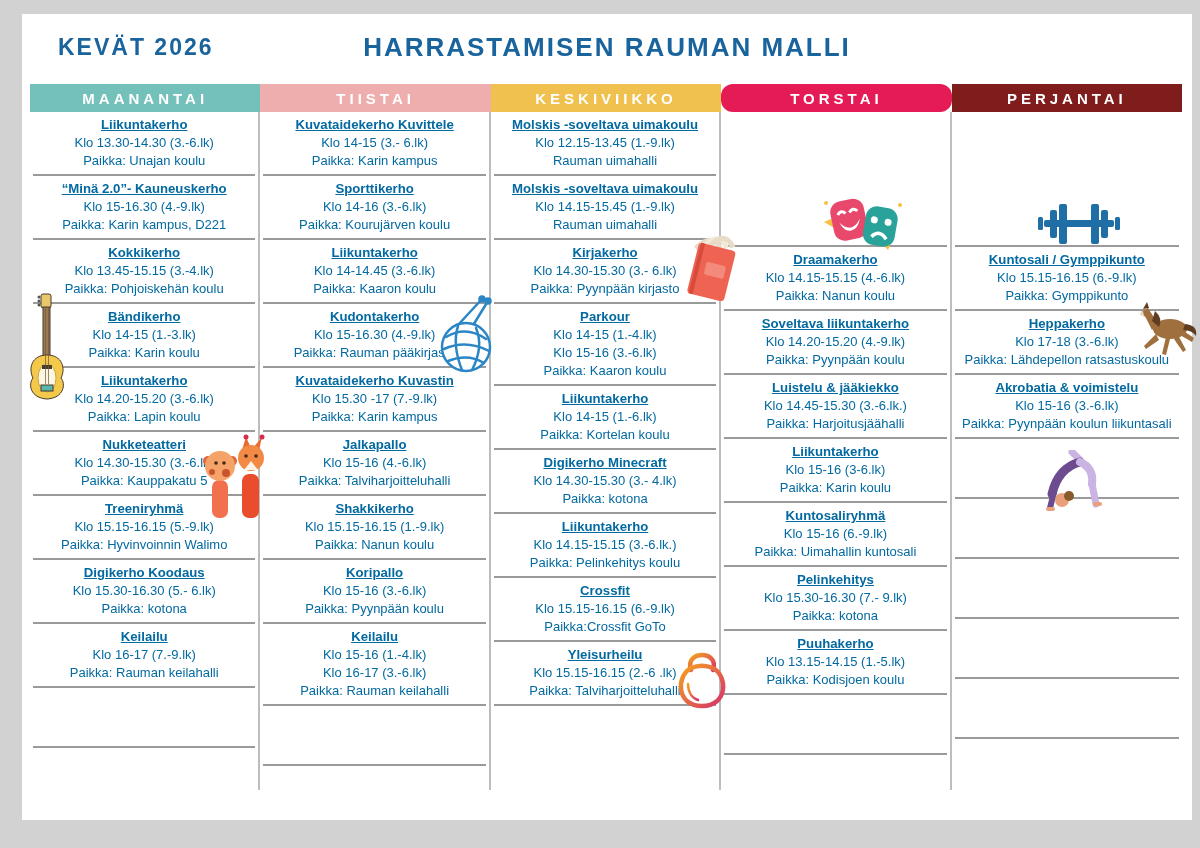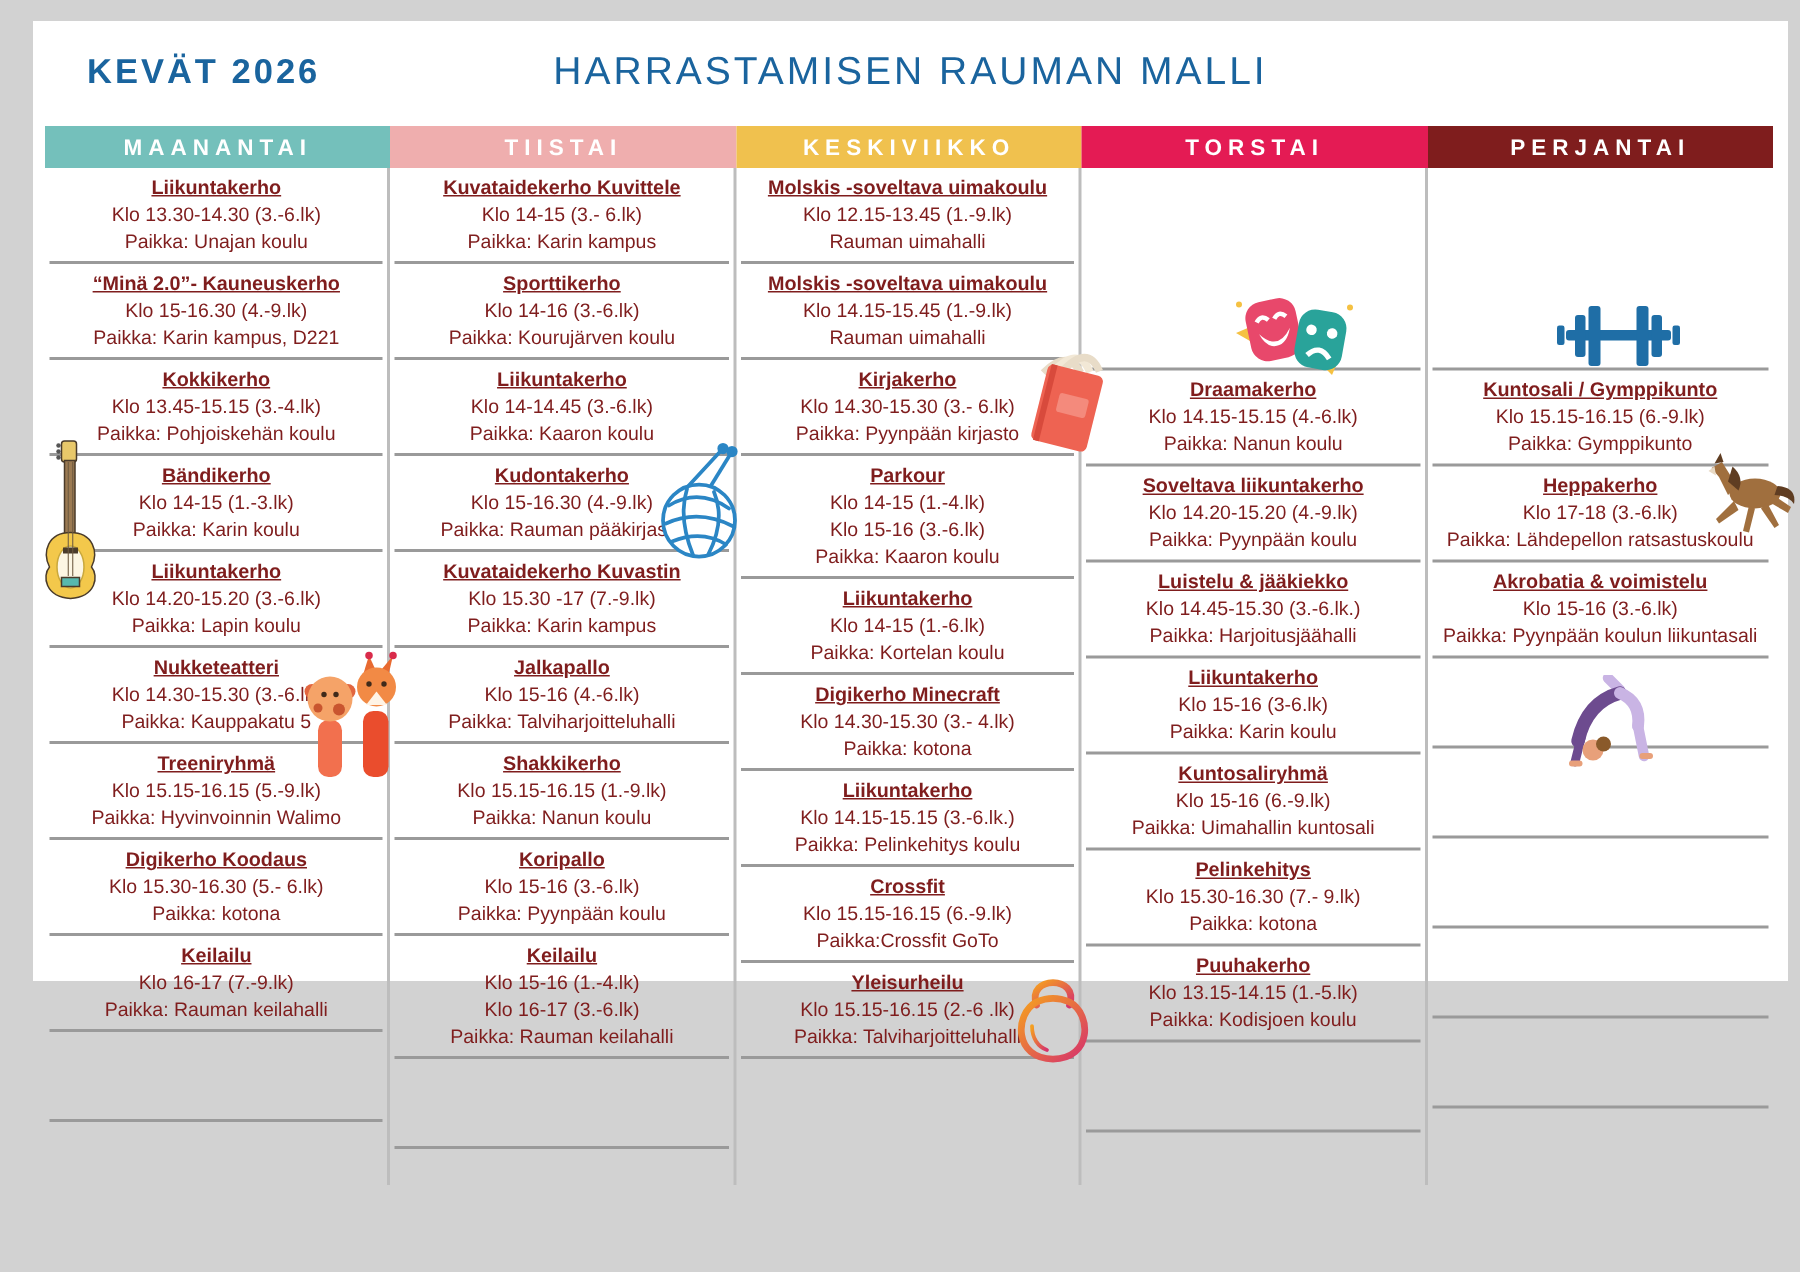--- a/index.html
+++ b/index.html
@@ -2,48 +2,48 @@
 <html><head>
 <meta charset="utf-8">
 <style>
   html,body{margin:0;padding:0;}
   body{
     width:1200px;height:848px;background:#d2d2d2;
     font-family:"Liberation Sans", sans-serif;
     position:relative;overflow:hidden;
   }
   .page{
-    position:absolute;left:22px;top:14px;width:1170px;height:640px;
+    position:absolute;left:22px;top:14px;width:1170px;height:806px;
     background:#ffffff;
   }
   .season{
     position:absolute;left:36px;top:20px;
     font-size:23px;font-weight:bold;letter-spacing:2px;color:#1a649e;
   }
   .main-title{
     position:absolute;left:280px;top:18px;width:610px;text-align:center;
-    font-size:26px;font-weight:normal;letter-spacing:2px;color:#1a649e;
+    font-size:26px;font-weight:bold;letter-spacing:2px;color:#1a649e;
   }
   .columns{
     position:absolute;left:8px;top:70px;right:10px;
     display:flex;
   }
   .column{flex:1;min-width:0;}
   .daybar{
     height:28px;display:flex;align-items:center;justify-content:center;
     color:#ffffff;font-size:15px;font-weight:bold;letter-spacing:4px;
   }
   .col-body{
     height:678px;border-right:2px solid #bdbdbd;padding:0 3px;
     box-sizing:border-box;
   }
   .column:last-child .col-body{border-right:none;}
   .entry{
     padding:4px 0;border-bottom:2px solid #9a9a9a;
-    text-align:center;line-height:18px;color:#7f1d1d;font-size:13px;
+    text-align:center;line-height:18px;color:#0369a1;font-size:13px;
   }
   .entry-title{font-weight:bold;text-decoration:underline;font-size:13.2px;}
   .lead-row{height:133px;border-bottom:2px solid #9a9a9a;}
   .empty-row{height:58px;border-bottom:2px solid #9a9a9a;}
   .icon{position:absolute;pointer-events:none;}
 </style>
 </head>
 <body>
 
 <div class="page">
@@ -199,21 +199,21 @@
             <div class="entry-line">Paikka:Crossfit GoTo</div>
           </div>
           <div class="entry">
             <div class="entry-title">Yleisurheilu</div>
             <div class="entry-line">Klo 15.15-16.15 (2.-6 .lk)</div>
             <div class="entry-line">Paikka: Talviharjoitteluhalli</div>
           </div>
         </div>
       </div>
       <div class="column">
-        <div class="daybar" style="background: rgb(228, 27, 84);">TORSTAI</div>
+        <div class="daybar" style="background: rgb(228, 27, 84); border-radius: 12px;">TORSTAI</div>
         <div class="col-body">
           <div class="lead-row"></div>
           <div class="entry">
             <div class="entry-title">Draamakerho</div>
             <div class="entry-line">Klo 14.15-15.15 (4.-6.lk)</div>
             <div class="entry-line">Paikka: Nanun koulu</div>
           </div>
           <div class="entry">
             <div class="entry-title">Soveltava liikuntakerho</div>
             <div class="entry-line">Klo 14.20-15.20 (4.-9.lk)</div>

